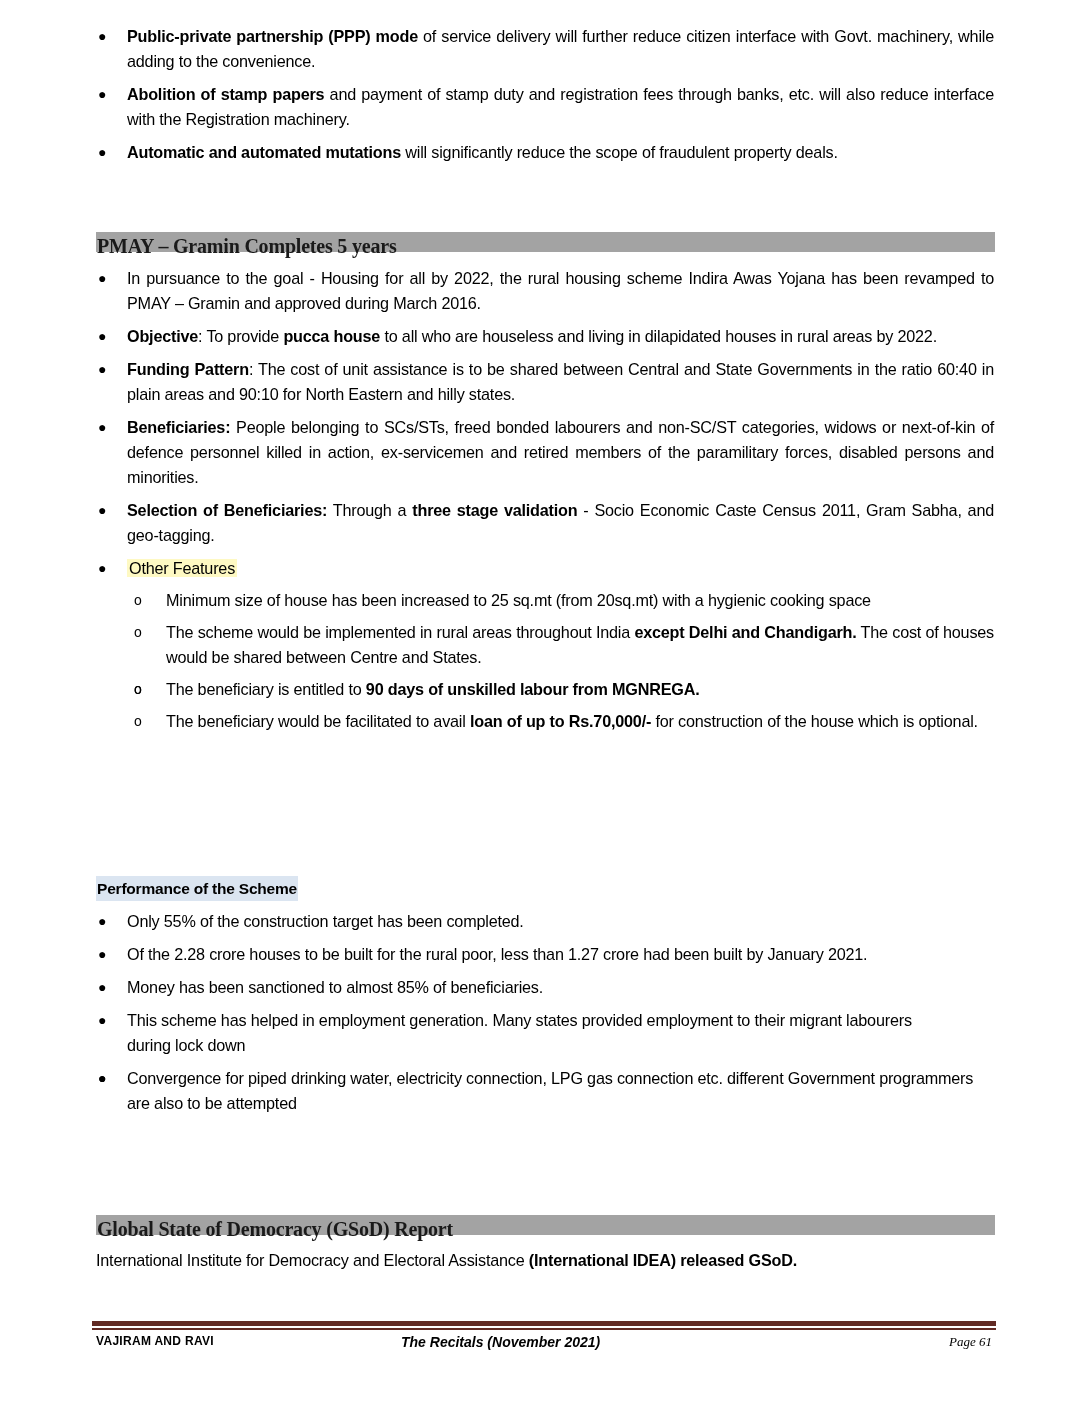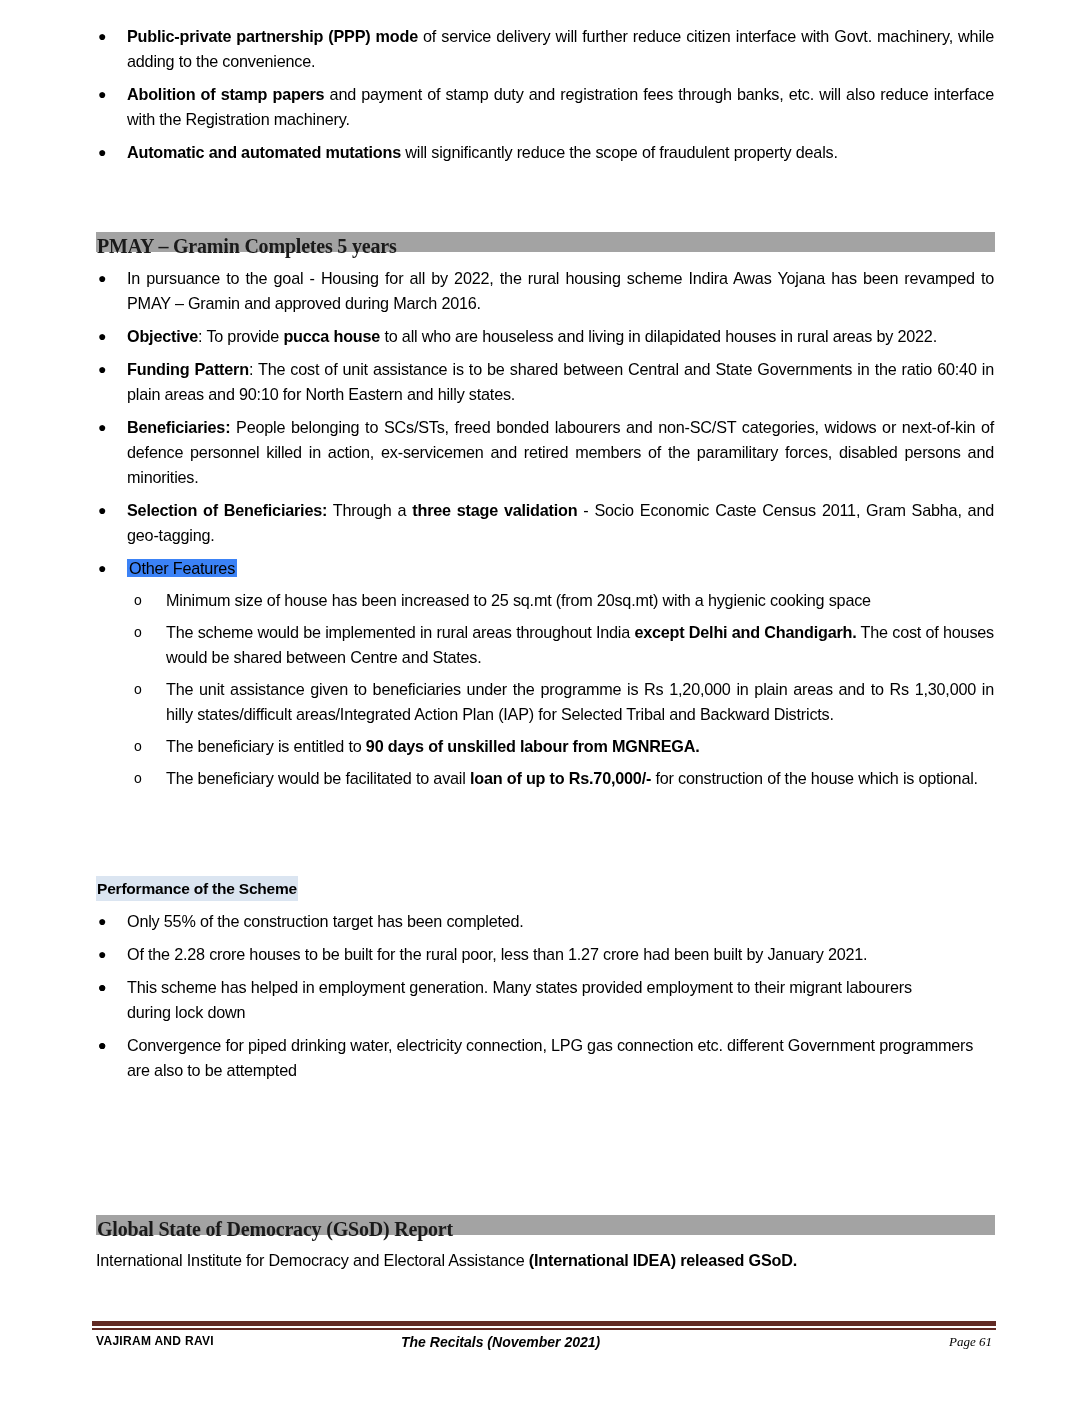--- a/index.html
+++ b/index.html
@@ -8,21 +8,21 @@
     .page { position: absolute; left: 96px; top: 0; width: 898px; }
     .body-text { font-family: "Liberation Sans Narrow", "Liberation Sans", sans-serif; font-size: 16.2px; line-height: 25px; letter-spacing: -0.2px; }
     ul.bullets { list-style: none; margin: 0; padding: 0; }
     ul.bullets > li { position: relative; padding-left: 31px; text-align: justify; }
     ul.bullets > li .bullet { position: absolute; left: 2px; top: 0; font-size: 14px; line-height: 25px; }
     ul.sub { list-style: none; margin: 7px 0 0 0; padding: 0; }
     ul.sub > li { position: relative; padding-left: 70px; text-align: justify; margin-bottom: 7px; }
     ul.sub > li .sub-bullet { position: absolute; left: 38px; top: 0; font-size: 14px; line-height: 25px; }
     .heading-band { background: #a3a3a3; height: 20px; line-height: 28px; padding-left: 1px;
                     font-family: "Liberation Serif", "DejaVu Serif", serif; font-weight: bold; font-size: 20px; color: #1a1a1a; }
-    .hl { background: #3b82f6; padding: 0 2px; }
+    .hl { background: #fef9c3; padding: 0 2px; }
     .subhead { display: inline-block; background: #dbe5f1; font-weight: bold; padding: 0 1px; font-size: 15.5px; }
     b { font-weight: bold; }
     .footer-rule-thick { position: absolute; left: 92px; top: 1321px; width: 904px; height: 5px; background: #612a24; }
     .footer-rule-thin { position: absolute; left: 92px; top: 1328px; width: 904px; height: 2px; background: #612a24; }
     .footer { position: absolute; left: 96px; top: 1334px; width: 898px; height: 26px; }
     .footer-left { position: absolute; left: 0; top: 0; font-family: "Liberation Sans", sans-serif; font-weight: 900; font-size: 12px; letter-spacing: 0.3px; }
     .footer-mid { position: absolute; left: 305px; top: 0; font-family: "Liberation Sans", sans-serif; font-weight: bold; font-style: italic; font-size: 14px; }
     .footer-right { position: absolute; right: 2px; top: 0; font-family: "Liberation Serif", serif; font-size: 13px; font-style: italic; }
   </style>
 </head>
@@ -75,21 +75,20 @@
         <li>
           <span class="sub-bullet">o</span>
           <span>Minimum size of house has been increased to 25 sq.mt (from 20sq.mt) with a hygienic cooking space</span>
         </li>
         <li>
           <span class="sub-bullet">o</span>
           <span>The scheme would be implemented in rural areas throughout India </span><b>except Delhi and Chandigarh.</b><span> The cost of houses would be shared between Centre and States.</span>
         </li>
         <li>
           <span class="sub-bullet">o</span>
-          <span>The unit assistance given to beneficiaries under the programme is Rs 1,20,000 in plain areas and to Rs 1,30,000 in hilly states/difficult areas/Integrated Action Plan (IAP) for Selected Tribal and Backward Districts.</span>
         </li>
         <li>
           <span class="sub-bullet">o</span>
           <span>The beneficiary is entitled to </span><b>90 days of unskilled labour from MGNREGA.</b>
         </li>
         <li style="margin-bottom:0;">
           <span class="sub-bullet">o</span>
           <span>The beneficiary would be facilitated to avail </span><b>loan of up to Rs.70,000/-</b><span> for construction of the house which is optional.</span>
         </li>
       </ul>
@@ -104,20 +103,21 @@
     <li style="margin-bottom:8px; text-align:left;">
       <span class="bullet">●</span>
       <span>Only 55% of the construction target has been completed.</span>
     </li>
     <li style="margin-bottom:8px; text-align:left;">
       <span class="bullet">●</span>
       <span>Of the 2.28 crore houses to be built for the rural poor, less than 1.27 crore had been built by January 2021.</span>
     </li>
     <li style="margin-bottom:8px; text-align:left;">
       <span class="bullet">●</span>
+      <span>Money has been sanctioned to almost 85% of beneficiaries.</span>
     </li>
     <li style="margin-bottom:8px; text-align:left; padding-right:60px;">
       <span class="bullet">●</span>
       <span>This scheme has helped in employment generation. Many states provided employment to their migrant labourers during lock down</span>
     </li>
     <li style="margin-bottom:8px; text-align:left; padding-right:60px;">
       <span class="bullet">●</span>
     </li>
     <li style="text-align:left;">
       <span class="bullet">●</span>

